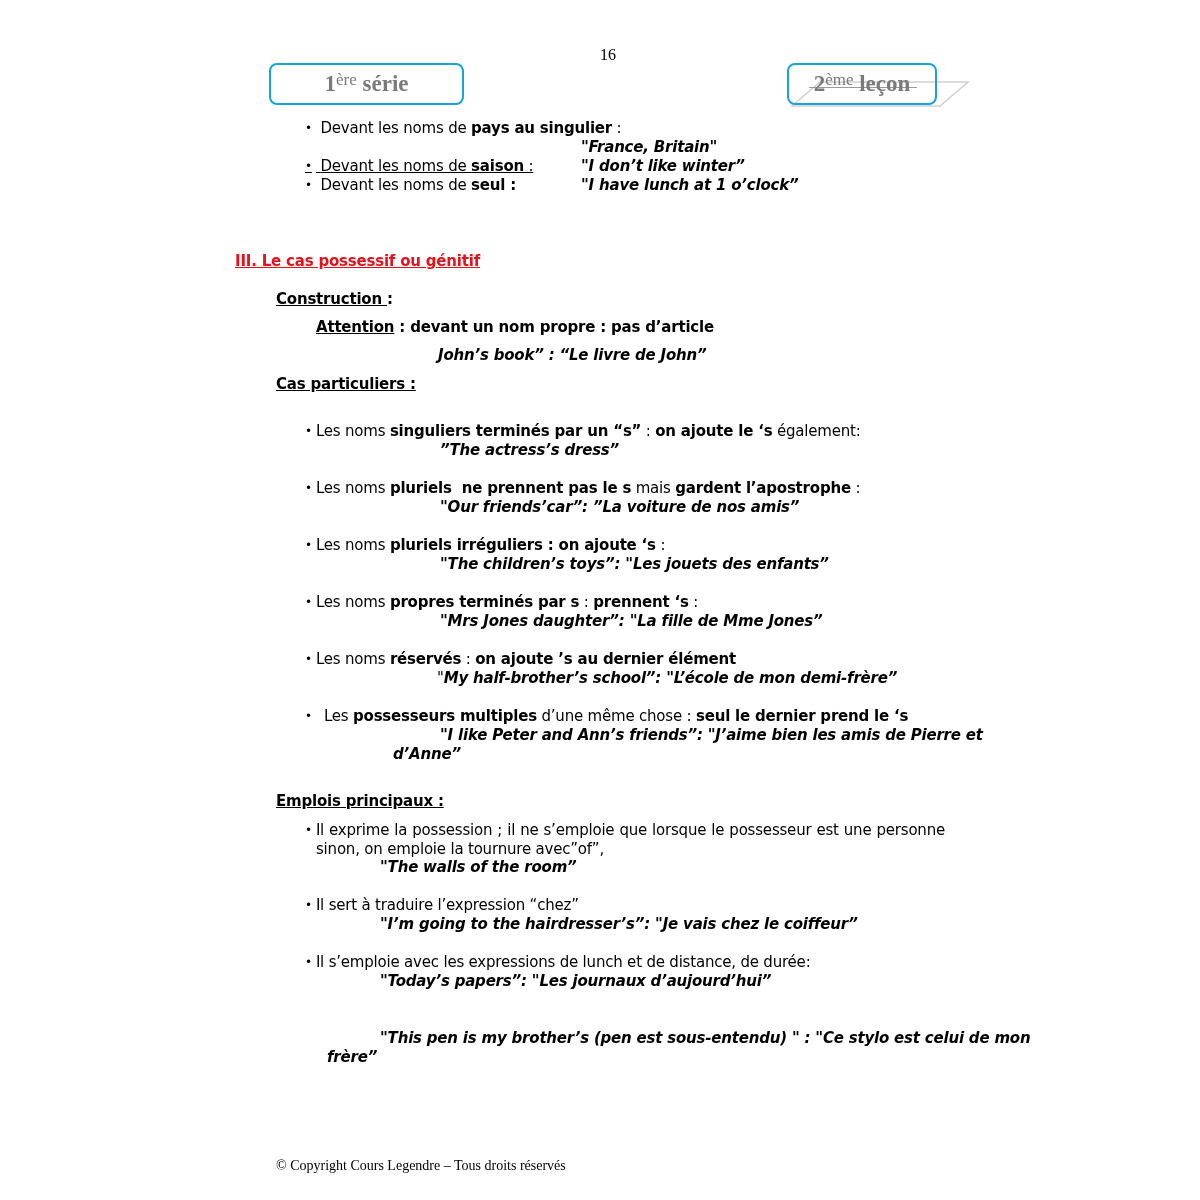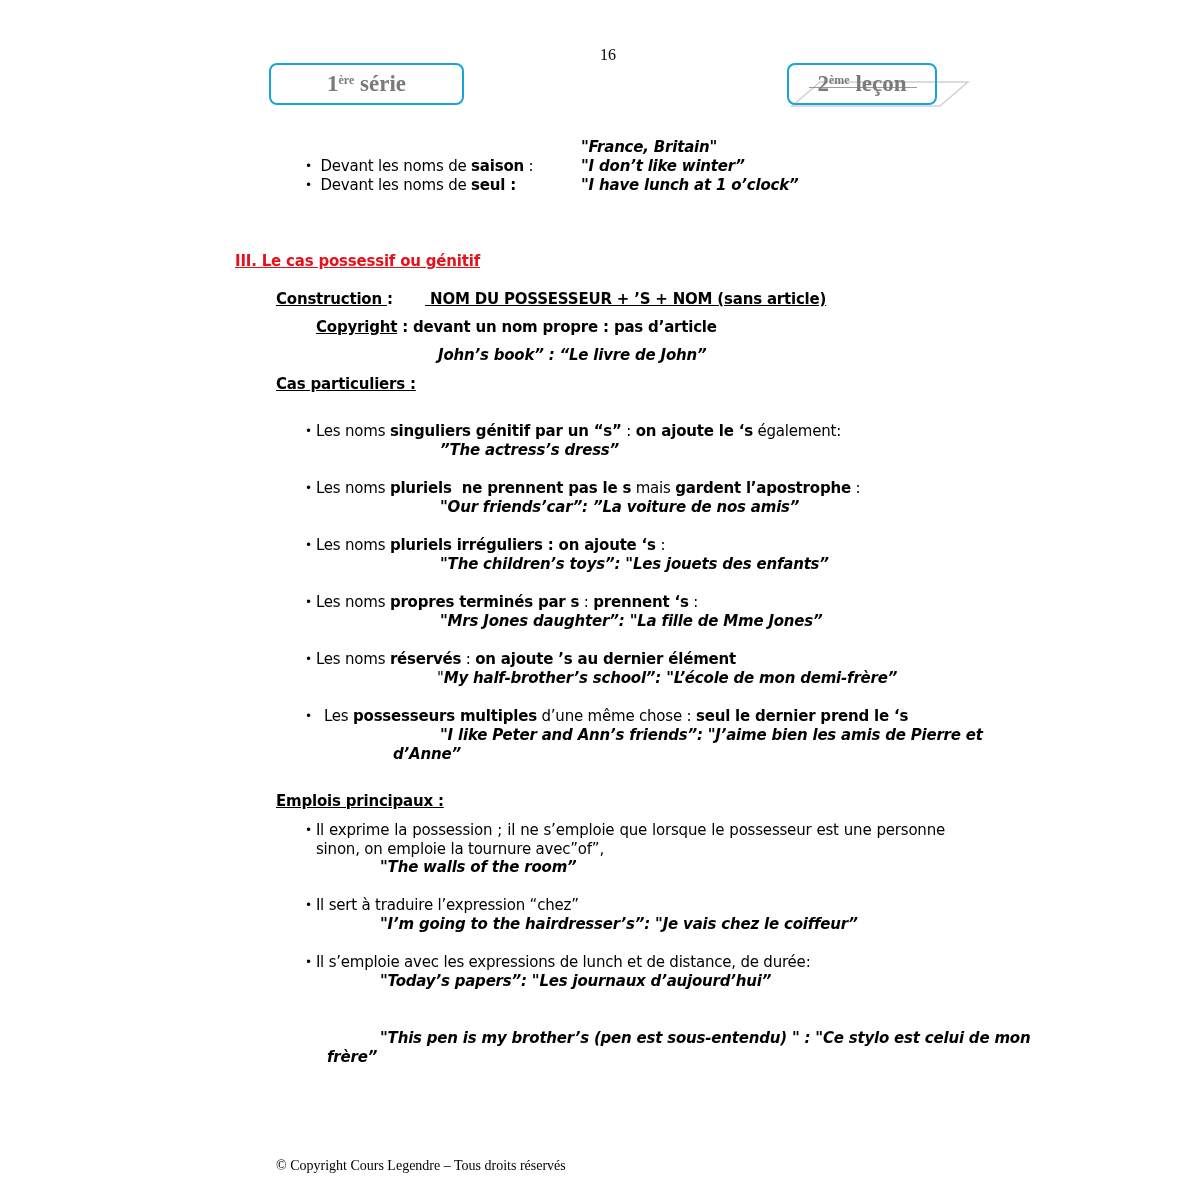--- a/index.html
+++ b/index.html
@@ -13,21 +13,21 @@
     .u { text-decoration: underline; }
     .red { color: #e8101a; }
 
     .page-number { left: 600px; top: 30px; font-size: 16px; }
 
     .hdr-box {
       position: absolute; border: 2.5px solid #1aa3d8; border-radius: 8px; background: #fff;
       color: #7a7a7a; font-family: "Liberation Serif", "DejaVu Serif", serif; font-weight: bold;
       font-size: 23px; display: flex; align-items: center; justify-content: center; box-sizing: border-box;
     }
-    .hdr-box sup { font-size: 12px; font-weight: bold; position: relative; top: -4px; vertical-align: top; }
+    .hdr-box sup { font-size: 17px; font-weight: normal; position: relative; top: -4px; vertical-align: top; }
     .box-left { left: 269px; top: 47px; width: 195px; height: 42px; }
     .box-right { left: 787px; top: 47px; width: 150px; height: 42px; }
     .box-right-shadow { position: absolute; left: 790px; top: 62px; width: 180px; height: 30px; }
     .strike { position: absolute; left: 20px; right: 18px; top: 22px; height: 1px; background: #9a9a9a; }
 
     .bullet::before { content: "\2022"; font-size: 12px; margin-right: 4px; position: relative; top: -1px; }
 
     .footer { left: 276px; top: 1142px; font-size: 14px; }
   </style>
 </head>
@@ -46,48 +46,50 @@
   <svg class="box-right-shadow" viewBox="0 0 180 30">
     <polygon points="2,28 30,4 178,4 150,28" fill="none" stroke="#cfcfd6" stroke-width="1.5"></polygon>
   </svg>
   <div class="hdr-box box-right" style="background:transparent;">
     <div class="strike"></div>
     <span style="position:relative;">2</span>
       <sup>ème</sup>
       <span style="white-space:pre;position:relative;"> leçon</span>
   </div>
 
+  <div class="abs sans bullet" style="left:305px; top:103px;">
+    <span>Devant les noms de </span><span class="b">pays au singulier</span><span> :</span>
+  </div>
   <div class="abs sans bi" style="left:581px; top:122px;">"France, Britain"</div>
 
-  <div class="abs sans bullet" style="left:305px; top:141px;">
+  <div class="abs sans bullet" style="left:305px; top:141px;text-decoration:underline;">
     <span>Devant les noms de </span><span class="b">saison</span><span> :</span>
   </div>
   <div class="abs sans bi" style="left:581px; top:141px;">"I don’t like winter”</div>
 
   <div class="abs sans bullet" style="left:305px; top:160px;">
     <span>Devant les noms de </span><span class="b">seul :</span><span></span>
   </div>
   <div class="abs sans bi" style="left:581px; top:160px;">"I have lunch at 1 o’clock”</div>
 
   <div class="abs sans b u red" style="left:235px; top:236px;">III. Le cas possessif ou génitif</div>
 
   <div class="abs sans b" style="left:276px; top:274px;">
     <span class="u">Construction </span><span>:</span>
   </div>
-  <div class="abs sans b u" style="left:425px; top:274px; white-space:pre;"> NOM DU POSSESSEUR + ’S + NOM (sans article)</div>
 
   <div class="abs sans b" style="left:316px; top:302px;">
-    <span class="u">Copyright</span><span> : devant un nom propre : pas d’article</span>
+    <span class="u">Attention</span><span> : devant un nom propre : pas d’article</span>
   </div>
   <div class="abs sans bi" style="left:438px; top:330px;">John’s book” : “Le livre de John”</div>
 
   <div class="abs sans b u" style="left:276px; top:359px;">Cas particuliers :</div>
 
   <div id="cas-list">
-      <div class="abs sans bullet" style="left: 305px; top: 406px;"><span style="white-space: pre;">Les noms </span><span class="b" style="white-space: pre;">singuliers génitif par un “s”</span><span style="white-space: pre;"> : </span><span class="b" style="white-space: pre;">on ajoute le ‘s</span><span style="white-space: pre;"> également:</span></div>
+      <div class="abs sans bullet" style="left: 305px; top: 406px;"><span style="white-space: pre;">Les noms </span><span class="b" style="white-space: pre;">singuliers terminés par un “s”</span><span style="white-space: pre;"> : </span><span class="b" style="white-space: pre;">on ajoute le ‘s</span><span style="white-space: pre;"> également:</span></div>
       <div class="abs sans" style="left: 440px; top: 425px;"><span class="bi">”The actress’s dress”</span></div>
       <div class="abs sans bullet" style="left: 305px; top: 463px;"><span style="white-space: pre;">Les noms </span><span class="b" style="white-space: pre;">pluriels  ne prennent pas le s</span><span style="white-space: pre;"> mais </span><span class="b" style="white-space: pre; margin-top: 40px;">gardent l’apostrophe</span><span style="white-space: pre;"> :</span></div>
       <div class="abs sans" style="left: 440px; top: 482px;"><span class="bi">"Our friends’car”: ”La voiture de nos amis”</span></div>
       <div class="abs sans bullet" style="left: 305px; top: 520px;"><span style="white-space: pre;">Les noms </span><span class="b" style="white-space: pre;">pluriels irréguliers : on ajoute ‘s</span><span style="white-space: pre;"> :</span></div>
       <div class="abs sans" style="left: 440px; top: 539px;"><span class="bi">"The children’s toys”: "Les jouets des enfants”</span></div>
       <div class="abs sans bullet" style="left: 305px; top: 577px;"><span style="white-space: pre;">Les noms </span><span class="b" style="white-space: pre;">propres terminés par s</span><span style="white-space: pre;"> : </span><span class="b" style="white-space: pre;">prennent ‘s</span><span style="white-space: pre;"> :</span></div>
       <div class="abs sans" style="left: 440px; top: 596px;"><span class="bi">"Mrs Jones daughter”: "La fille de Mme Jones”</span></div>
       <div class="abs sans bullet" style="left: 305px; top: 634px;"><span style="white-space: pre;">Les noms </span><span class="b" style="white-space: pre;">réservés</span><span style="white-space: pre;"> : </span><span class="b" style="white-space: pre;">on ajoute ’s au dernier élément</span></div>
       <div class="abs sans" style="left: 437px; top: 653px;"><span>"</span><span class="bi">My half-brother’s school”: "L’école de mon demi-frère”</span></div>
       <div class="abs sans bullet" style="left: 305px; top: 691px;"><span style="display: inline-block; width: 8px;"></span><span style="white-space: pre;">Les </span><span class="b" style="white-space: pre;">possesseurs multiples</span><span style="white-space: pre;"> d’une même chose : </span><span class="b" style="white-space: pre;">seul le dernier prend le ‘s</span></div>

